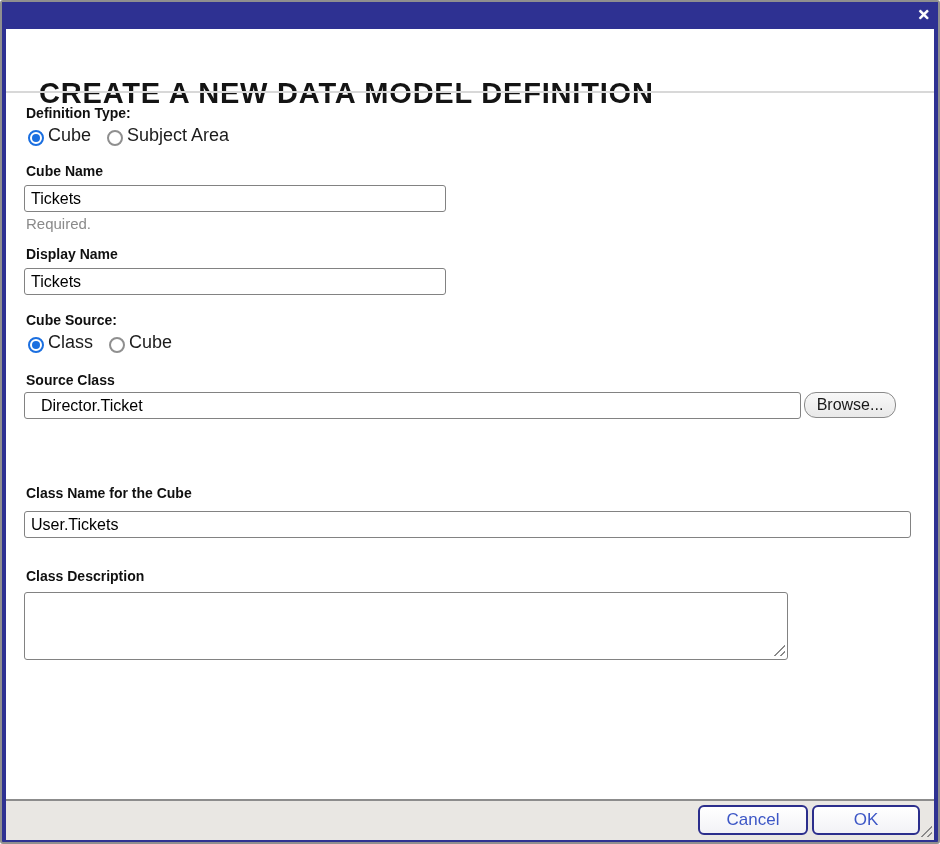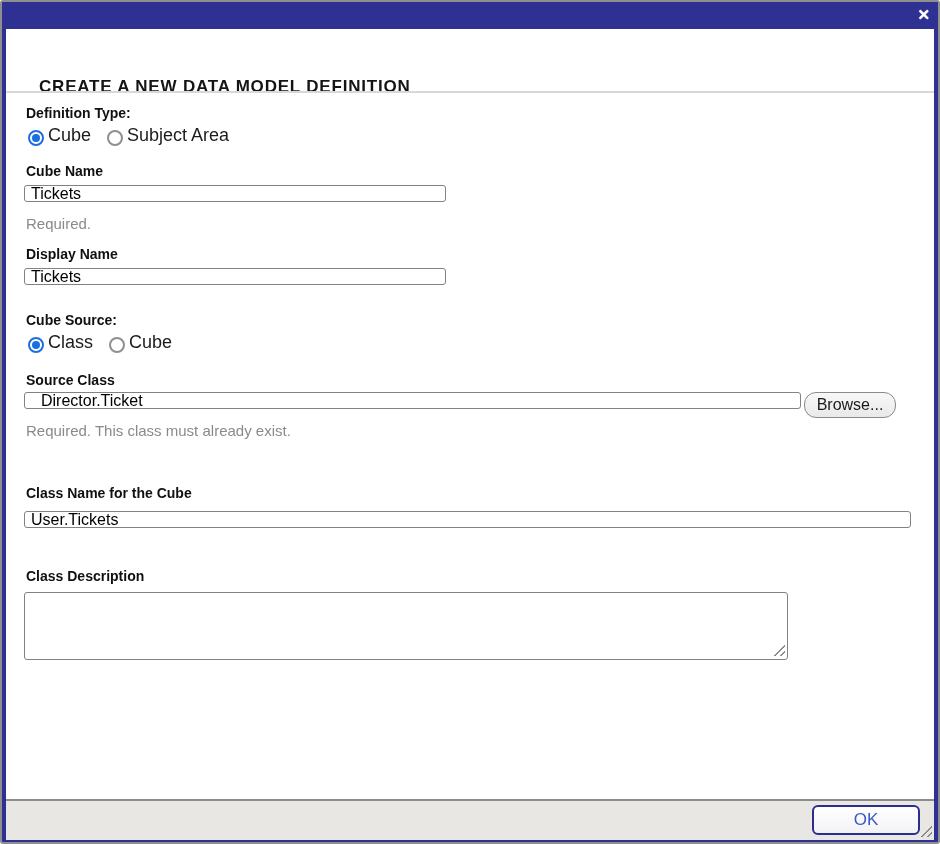--- a/index.html
+++ b/index.html
@@ -15,41 +15,41 @@
   .close{
     position:absolute;right:8px;top:3px;color:#ffffff;font-weight:bold;
     font-size:15px;line-height:20px;cursor:pointer;letter-spacing:0;
     text-shadow:0 0 1px #fff;
   }
   
   .dialog-body{position:absolute;left:4px;right:4px;top:27px;bottom:6px;background:#ffffff;}
   
   .dlg-title{
     position:absolute;left:33px;top:48px;margin:0;
-    font-size:17px;font-weight:bold;color:#141414;letter-spacing:0.8px;
+    font-size:29px;font-weight:bold;color:#141414;letter-spacing:0.8px;
   }
   .rule{position:absolute;left:4px;right:4px;top:89px;height:2px;background:#d8d8d8;}
   
   .fld-label{position:absolute;font-size:14px;font-weight:bold;color:#101010;line-height:16px;}
   .hint{position:absolute;font-size:15px;color:#8a8a8a;line-height:17px;}
   
   .radio-row{position:absolute;display:flex;align-items:flex-end;gap:4px;}
   .radio-circle{
     width:16px;height:16px;border:2px solid #8f8f8f;border-radius:50%;
     background:#fff;position:relative;display:inline-block;flex:none;cursor:pointer;
   }
   .radio-circle[data-selected="true"]{border-color:#1b6fe0;}
   .radio-circle[data-selected="true"]::after{
     content:"";position:absolute;left:2px;top:2px;width:8px;height:8px;
     border-radius:50%;background:#1b6fe0;
   }
   .radio-label{font-size:18px;color:#1c1c1c;margin-right:12px;cursor:default;}
   
   .txt{
-    position:absolute;height:17px;border:1.5px solid #828282;border-radius:3px;
+    position:absolute;height:27px;border:1.5px solid #828282;border-radius:3px;
     font-family:"Liberation Sans",sans-serif;font-size:16px;color:#000;
     padding:0 6px;background:#fff;outline:none;
   }
   .txtarea{
     position:absolute;border:1.5px solid #828282;border-radius:3px;
     font-family:"Liberation Sans",sans-serif;font-size:16px;color:#000;
     padding:4px 6px;background:#fff;resize:none;outline:none;
   }
   .ta-grip,.win-grip{
     position:absolute;width:13px;height:13px;
@@ -131,26 +131,26 @@
   <div class="radio-row" id="row-cubesource">
     <span class="radio-circle" data-selected="true"></span>
     <span class="radio-label">Class</span>
     <span class="radio-circle" data-selected="false"></span>
     <span class="radio-label">Cube</span>
   </div>
 
   <div class="fld-label" id="lbl-sourceclass">Source Class</div>
   <input class="txt" id="in-sourceclass" value="Director.Ticket" style="">
   <button class="browse-btn">Browse...</button>
-  <div class="hint" id="hint-sourceclass">Required. This class must already exist.</div>
 
   <div class="fld-label" id="lbl-classname">Class Name for the Cube</div>
   <input class="txt" id="in-classname" value="User.Tickets" style="">
 
   <div class="fld-label" id="lbl-classdesc">Class Description</div>
   <textarea class="txtarea" id="in-classdesc" value="" style=""></textarea>
   <div class="ta-grip" id="ta-grip"></div>
 
   <div class="footer"></div>
+  <button class="dlg-btn cancel-btn">Cancel</button>
   <button class="dlg-btn ok-btn">OK</button>
   <div class="win-grip"></div>
 
 </div>
 
 </body></html>

